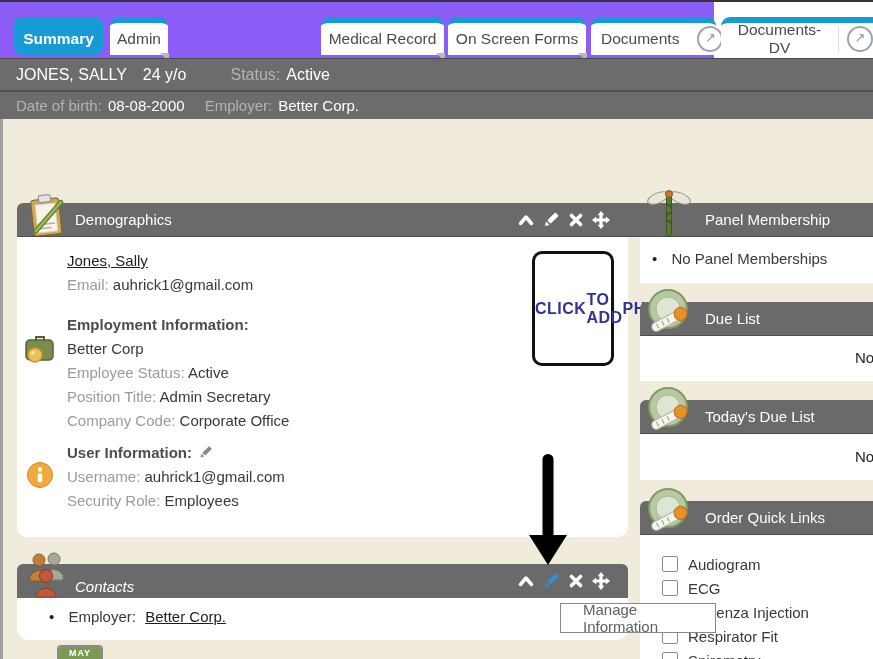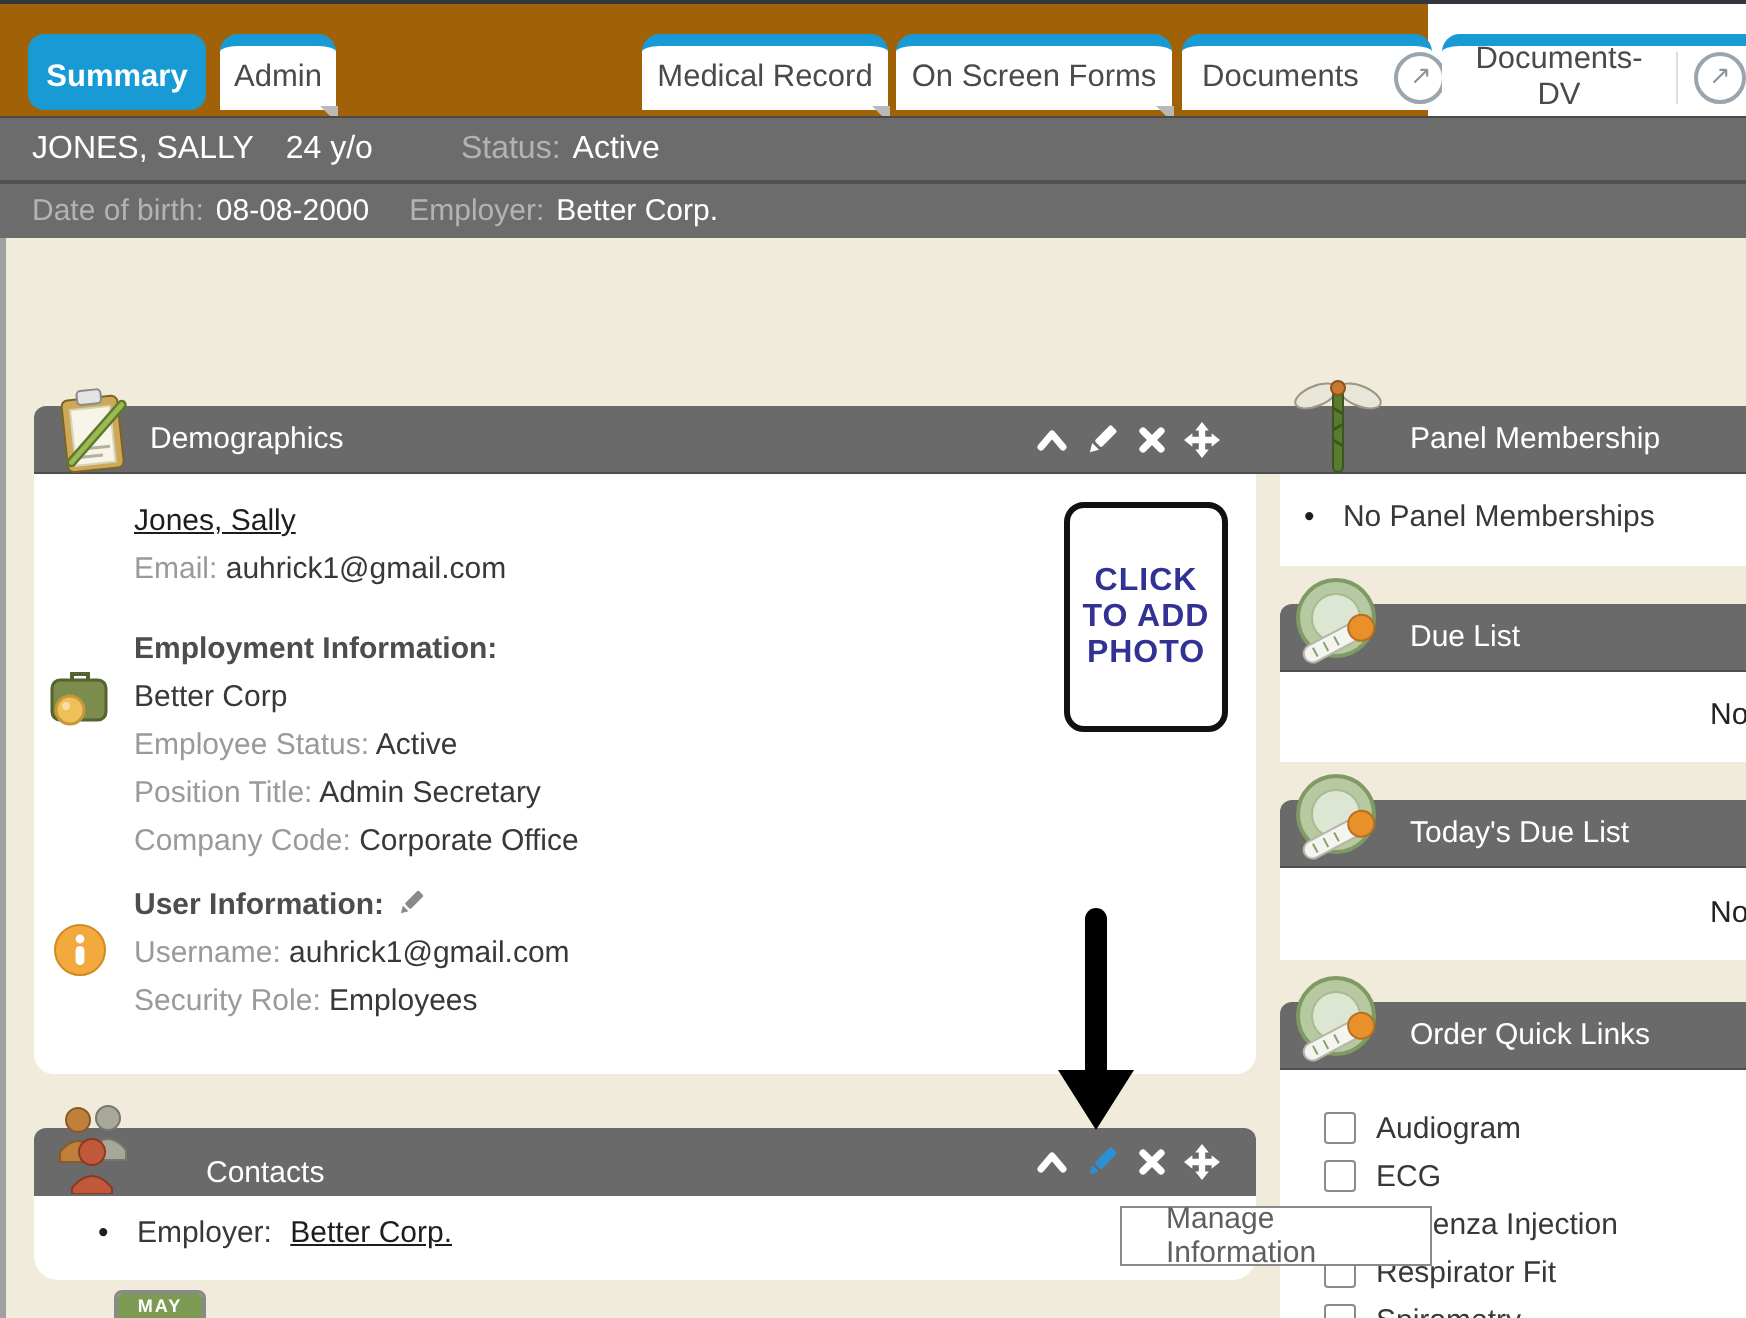--- a/index.html
+++ b/index.html
@@ -1,20 +1,20 @@
 <!DOCTYPE html>
 <html><head>
 <meta charset="utf-8">
 <style>
   html,body{margin:0;padding:0;}
   #screen{position:relative;width:873px;height:659px;background:#ffffff;overflow:hidden;
           font-family:"Liberation Sans", sans-serif;-webkit-font-smoothing:antialiased;}
   
   .topline{position:absolute;left:0;top:0;width:873px;height:2px;background:#35353f;}
-  .tabbar{position:absolute;left:0;top:2px;width:714px;height:56px;background:#a16207;}
+  .tabbar{position:absolute;left:0;top:2px;width:714px;height:56px;background:#8b5cf6;}
   .tab{position:absolute;top:15px;height:38px;background:#ffffff;border-top:6px solid #189ad4;
        border-radius:9px 9px 0 0;box-sizing:border-box;display:flex;align-items:center;
        justify-content:center;font-size:15.5px;color:#4a4a4a;cursor:pointer;}
   .tab.active{background:#189ad4;border-radius:8px;color:#ffffff;font-weight:bold;}
   .tab-fold{position:absolute;right:-1px;bottom:-7px;width:0;height:0;
             border-left:9px solid transparent;border-top:9px solid #b9b9b9;}
   .tab-ext{justify-content:flex-start;padding:0 8px 0 0;}
   .tab-ext .tab-label{flex:1;text-align:center;padding:0 10px;}
   .tab-divider{width:1px;height:26px;background:#dcdcdc;margin-right:8px;}
   .ext-circle{width:22px;height:22px;border:2px solid #9aa5ad;border-radius:50%;
@@ -43,21 +43,21 @@
   .bold-title{font-weight:bold;color:#4d4d4d;}
   .ulink{color:#1d1d1d;text-decoration:underline;cursor:pointer;}
   .bullet{color:#1d1d1d;margin-right:10px;}
   
   .demo-flow{padding:12px 20px 0 50px;line-height:24px;}
   .spacer16{height:16px;} .spacer8{height:8px;}
   .inline-pencil{display:inline-block;vertical-align:-2px;margin-left:6px;cursor:pointer;}
   
   .photo-box{position:absolute;left:532px;top:251px;width:82px;height:115px;background:#ffffff;
              border:3px solid #111;border-radius:10px;box-sizing:border-box;display:flex;
-             flex-direction:column;justify-content:center;align-items:center;
+             flex-direction:row;justify-content:space-between;align-items:center;
              font-weight:bold;font-size:16px;color:#323294;letter-spacing:0.5px;cursor:pointer;}
   
   .cbrow{display:flex;align-items:center;height:24px;}
   .cbox{width:14px;height:14px;border:1px solid #8a8a8a;border-radius:2px;background:#fff;
         margin-right:10px;flex:0 0 auto;cursor:pointer;}
   
   .tooltip{position:absolute;left:560px;top:603px;width:156px;height:30px;background:#ffffff;
            border:1px solid #8a8a8a;box-sizing:border-box;z-index:60;display:flex;
            align-items:center;justify-content:center;font-size:15px;color:#5f5f5f;padding-left:22px;}
   
@@ -208,21 +208,21 @@
     <circle cx="14" cy="14" r="12.5" fill="#f2a93e" stroke="#d18a22"></circle>
     <circle cx="14" cy="8.5" r="2.2" fill="#fff"></circle>
     <rect x="11.8" y="12" width="4.4" height="9.5" rx="2.2" fill="#fff"></rect>
   </svg>
   <div class="photo-box">
     <span>CLICK</span>
     <span>TO ADD</span>
     <span>PHOTO</span>
   </div>
 
-  <div class="panel-header" style="left:17px;top:564px;width:611px;height:46px;padding-left:86px;">
+  <div class="panel-header" style="left:17px;top:564px;width:611px;height:46px;padding-left:58px;font-style:italic;">
     <span>Contacts</span>
   </div>
   <svg class="corner-icon" style="left:26px;top:551px;" width="40" height="46" viewBox="0 0 40 46">
     <circle cx="13" cy="9" r="6" fill="#c0803c" stroke="#8a5a26"></circle>
     <path d="M4 25 q9 -11 18 0 v5 h-18 z" fill="#c0803c" stroke="#8a5a26"></path>
     <circle cx="28" cy="8" r="6" fill="#a8a89a" stroke="#78786a"></circle>
     <path d="M19 24 q9 -11 18 0 v5 h-18 z" fill="#a8a89a" stroke="#78786a"></path>
     <circle cx="20" cy="25" r="6.5" fill="#c2583a" stroke="#8a3a24"></circle>
     <path d="M10 43 q10 -12 20 0 v3 h-20 z" fill="#c2583a" stroke="#8a3a24"></path>
   </svg>

